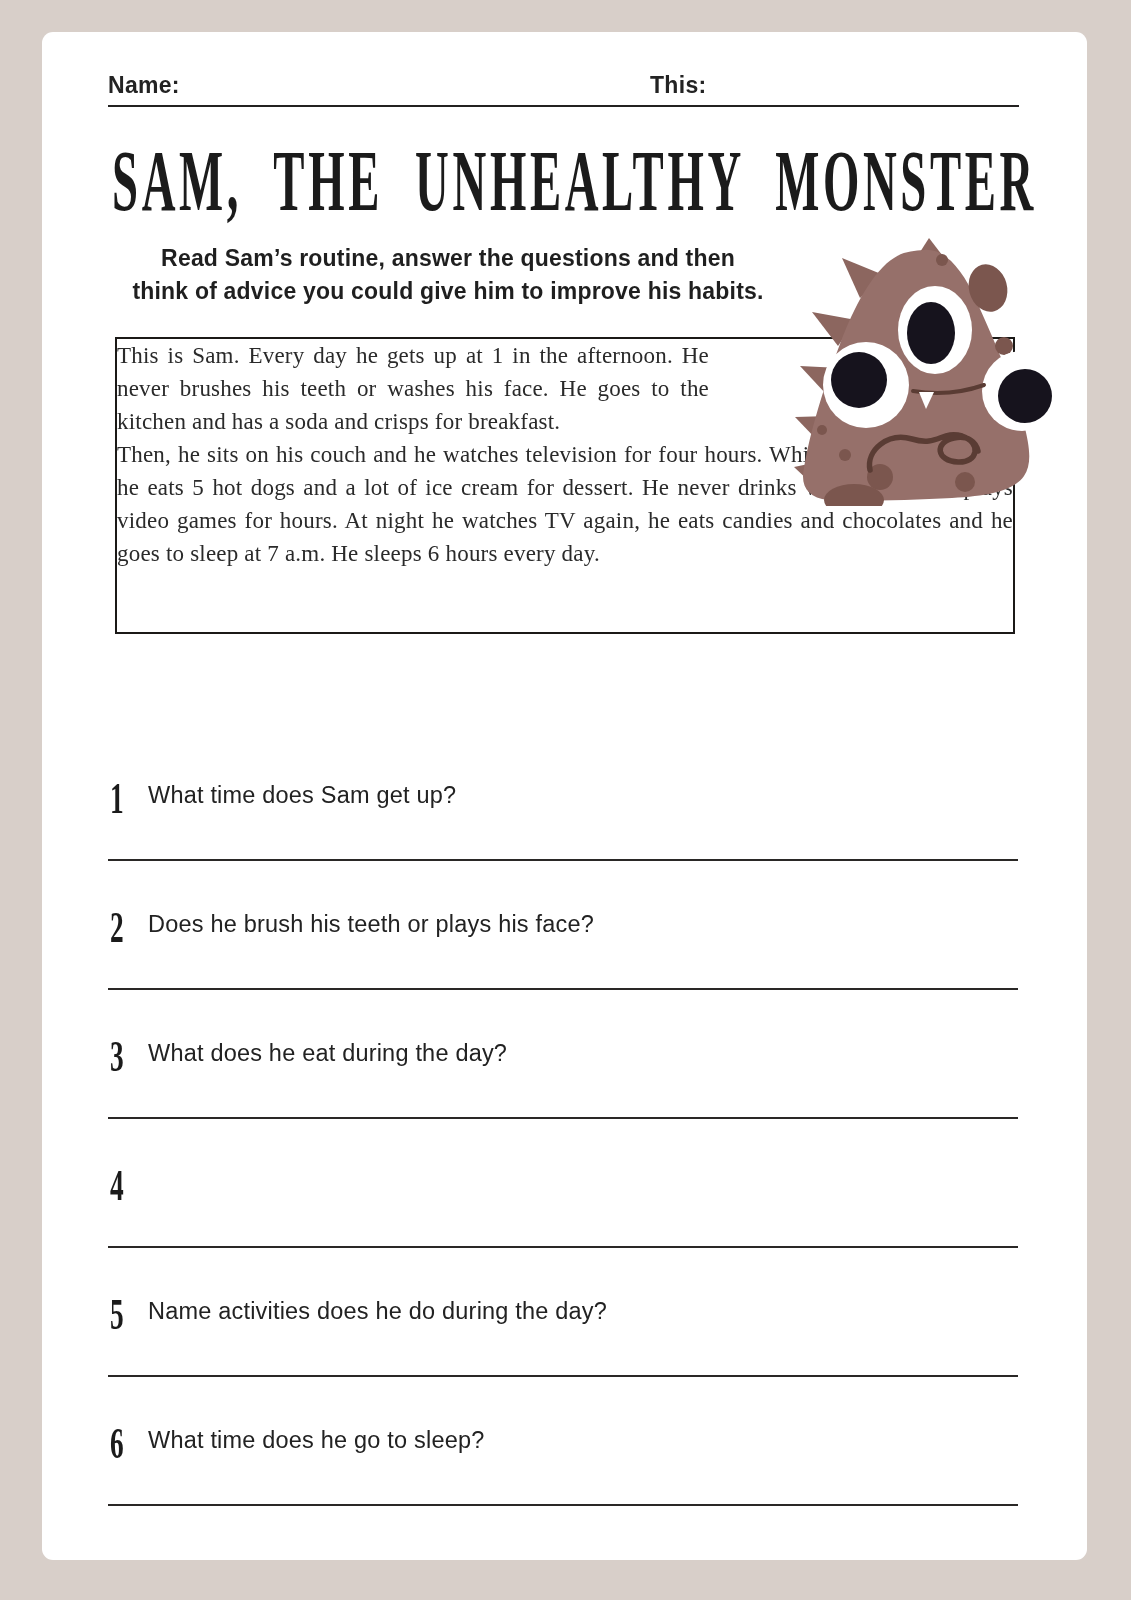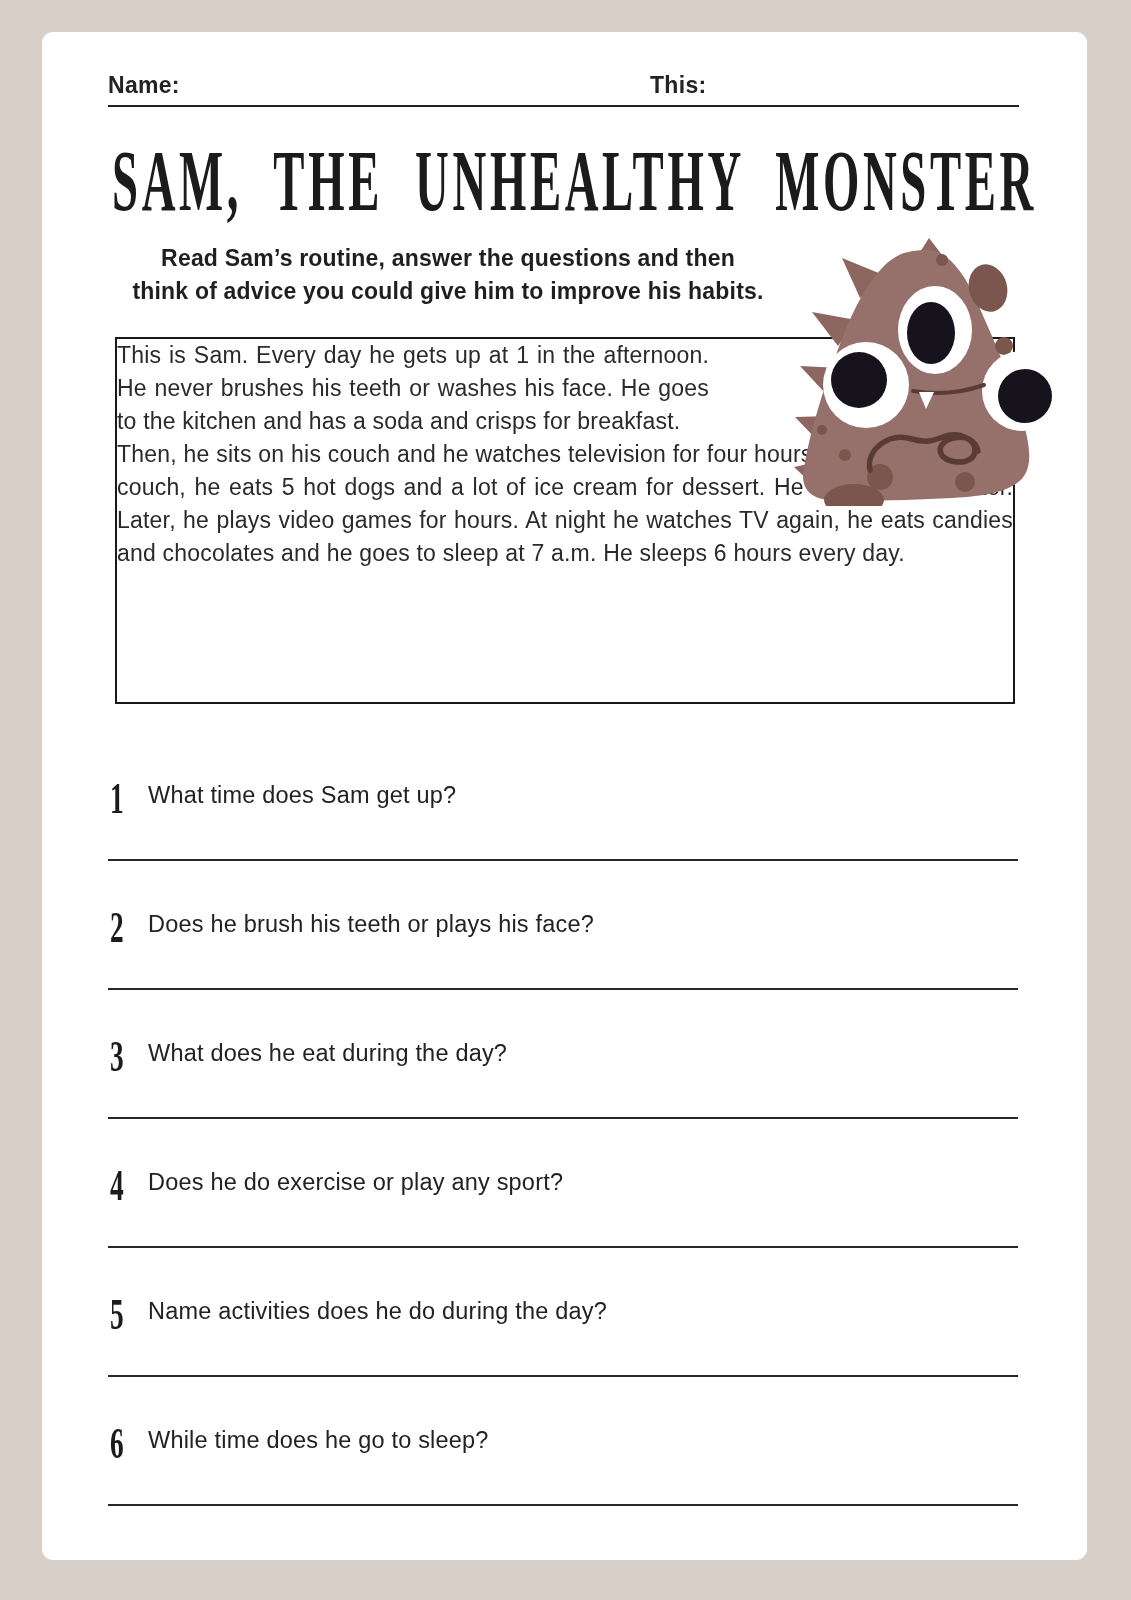--- a/index.html
+++ b/index.html
@@ -43,25 +43,26 @@
     position:absolute; left:66px; top:210px; margin:0;
     width:680px;
     font-size:23px; font-weight:700; line-height:33px;
     white-space:pre-line; color:#1f1f1f;
     letter-spacing:0.2px;
     text-align:center;
   }
   
   .passage-box {
     position:absolute; left:73px; top:305px;
-    width:900px; height:367px;
+    width:900px; height:297px;
     border:2px solid #1b1917;
     box-sizing:border-box;
     background:#ffffff;
     z-index:1;
+    font-family:Liberation Serif, serif;
   }
   .passage-box p {
     margin:0; font-size:23px; line-height:33px;
     color:#2a2a2a; text-align:justify; letter-spacing:0.2px;
   }
   .passage-p1 { margin:36px 0 0 43px; width:592px; }
   .passage-p2 { margin:21px 40px 0 43px; }
   
   .monster {
     position:absolute; left:750px; top:202px;
@@ -169,33 +170,32 @@
     <div class="qa">
       <div class="q-row">
         <span class="q-num">3</span>
         <span class="q-text">What does he eat during the day?</span>
       </div>
       <div class="answer-line"></div>
     </div>
     <div class="qa">
       <div class="q-row">
         <span class="q-num">4</span>
-        <span class="q-text">Does he do exercise or play any sport?</span>
       </div>
       <div class="answer-line"></div>
     </div>
     <div class="qa">
       <div class="q-row">
         <span class="q-num">5</span>
         <span class="q-text">Name activities does he do during the day?</span>
       </div>
       <div class="answer-line"></div>
     </div>
     <div class="qa">
       <div class="q-row">
         <span class="q-num">6</span>
-        <span class="q-text">While time does he go to sleep?</span>
+        <span class="q-text">What time does he go to sleep?</span>
       </div>
       <div class="answer-line"></div>
     </div>
   </div>
 
 </div>
 
 </body></html>

